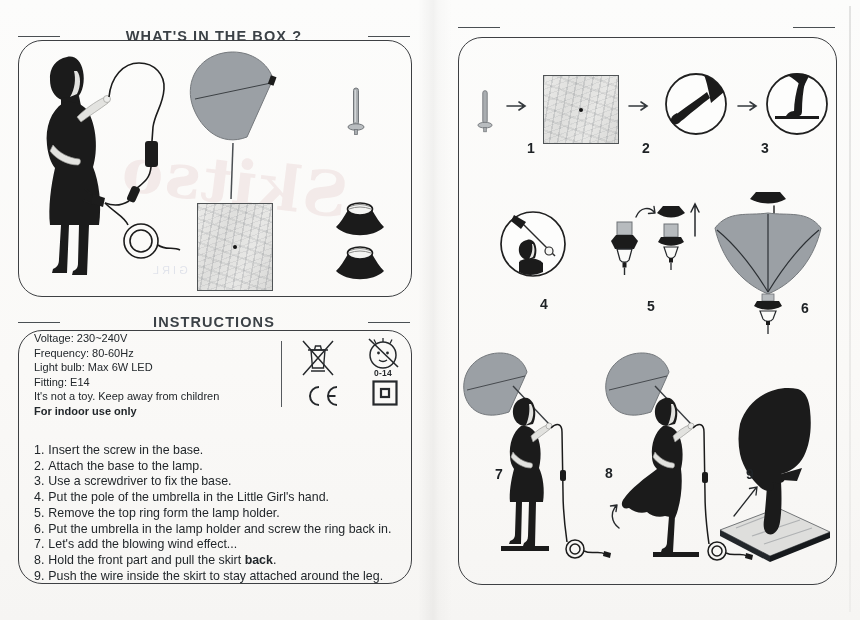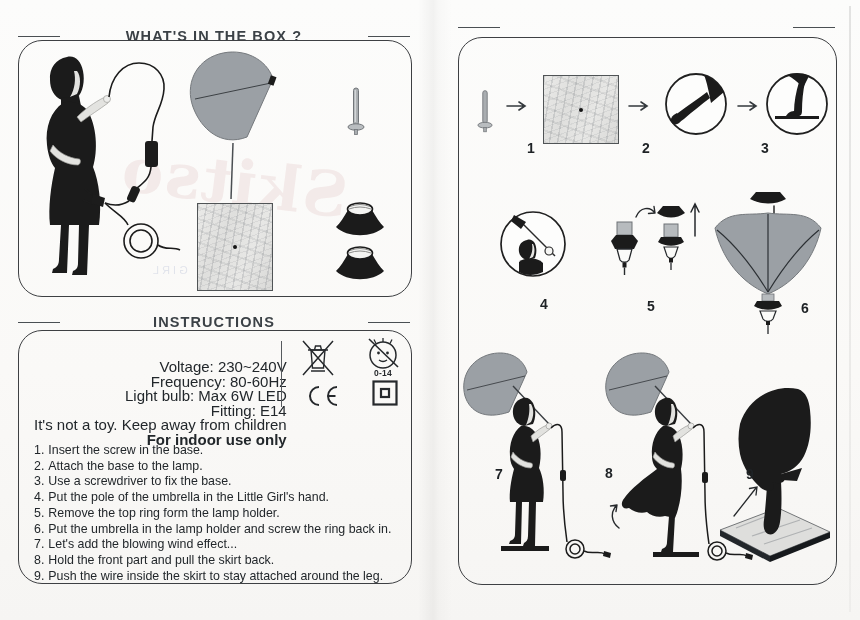--- a/index.html
+++ b/index.html
@@ -15,28 +15,28 @@
   #box-parts{left:18px;top:40px;width:392px;height:255px;}
   #box-instructions{left:18px;top:330px;width:392px;height:252px;}
   #box-fix{left:458px;top:37px;width:377px;height:546px;}
   .abs{position:absolute;}
   
   .wm{position:absolute;left:120px;top:146px;font-family:"DejaVu Serif",serif;font-weight:700;font-size:62px;
     letter-spacing:2px;color:rgba(206,152,152,0.17);transform:scaleX(-1) rotate(-7deg);pointer-events:none;}
   .wm2{position:absolute;left:150px;top:264px;font-size:11px;letter-spacing:3px;
     color:rgba(125,140,185,0.20);transform:scaleX(-1);pointer-events:none;}
   
-  .specs{position:absolute;left:15px;top:29px;font-size:15px;line-height:14.5px;color:#22272b;text-align:right;}
+  .specs{position:absolute;left:15px;top:0;font-size:11px;line-height:14.5px;color:#22272b;}
   .specs .b{font-weight:700;}
   .divider{position:absolute;left:262px;top:10px;height:66px;border-left:1.5px solid #565a5e;}
   .steps{position:absolute;left:15px;top:112px;margin:0;padding:0;list-style:none;
     font-size:12.4px;line-height:15.7px;color:#22272b;}
   .steps li{white-space:nowrap;}
   .steps .n{margin-right:4px;}
-  .steps b{font-weight:400;}
+  .steps b{font-weight:700;}
   .icon-wrap{position:absolute;text-align:center;}
   .age-label{font-size:8.5px;font-weight:700;color:#26292c;margin-top:-3px;letter-spacing:.3px;}
   
   .marble{position:absolute;border:1.2px solid #505456;background:linear-gradient(115deg,#eaeae8 0%,#dfdfdd 35%,#e7e7e5 65%,#d9d9d7 100%);}
   .marble::before{content:"";position:absolute;inset:0;opacity:.75;background:
     repeating-linear-gradient(100deg,rgba(120,125,130,.30) 0 1.5px,transparent 1.5px 8px),
     repeating-linear-gradient(160deg,rgba(140,145,150,.20) 0 1px,transparent 1px 6px),
     repeating-linear-gradient(20deg,rgba(100,105,110,.14) 0 2px,transparent 2px 11px);}
   .marble .dot{position:absolute;left:50%;top:50%;width:4px;height:4px;border-radius:50%;background:#141414;transform:translate(-50%,-50%);}
   .fig-label{position:absolute;font-weight:700;font-size:14px;color:#1e2225;}

